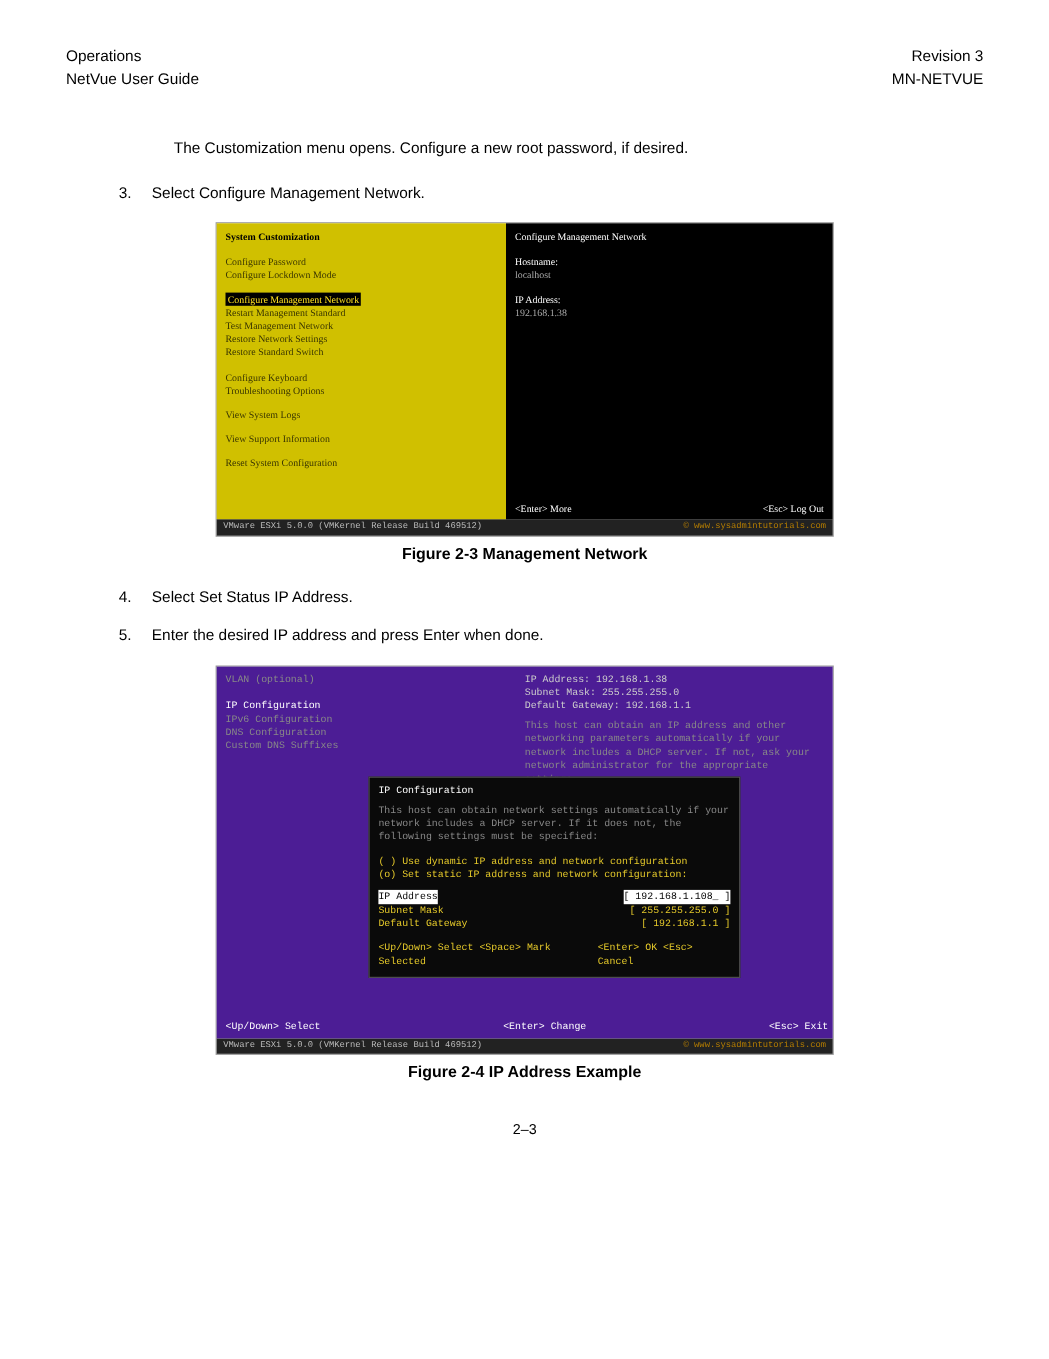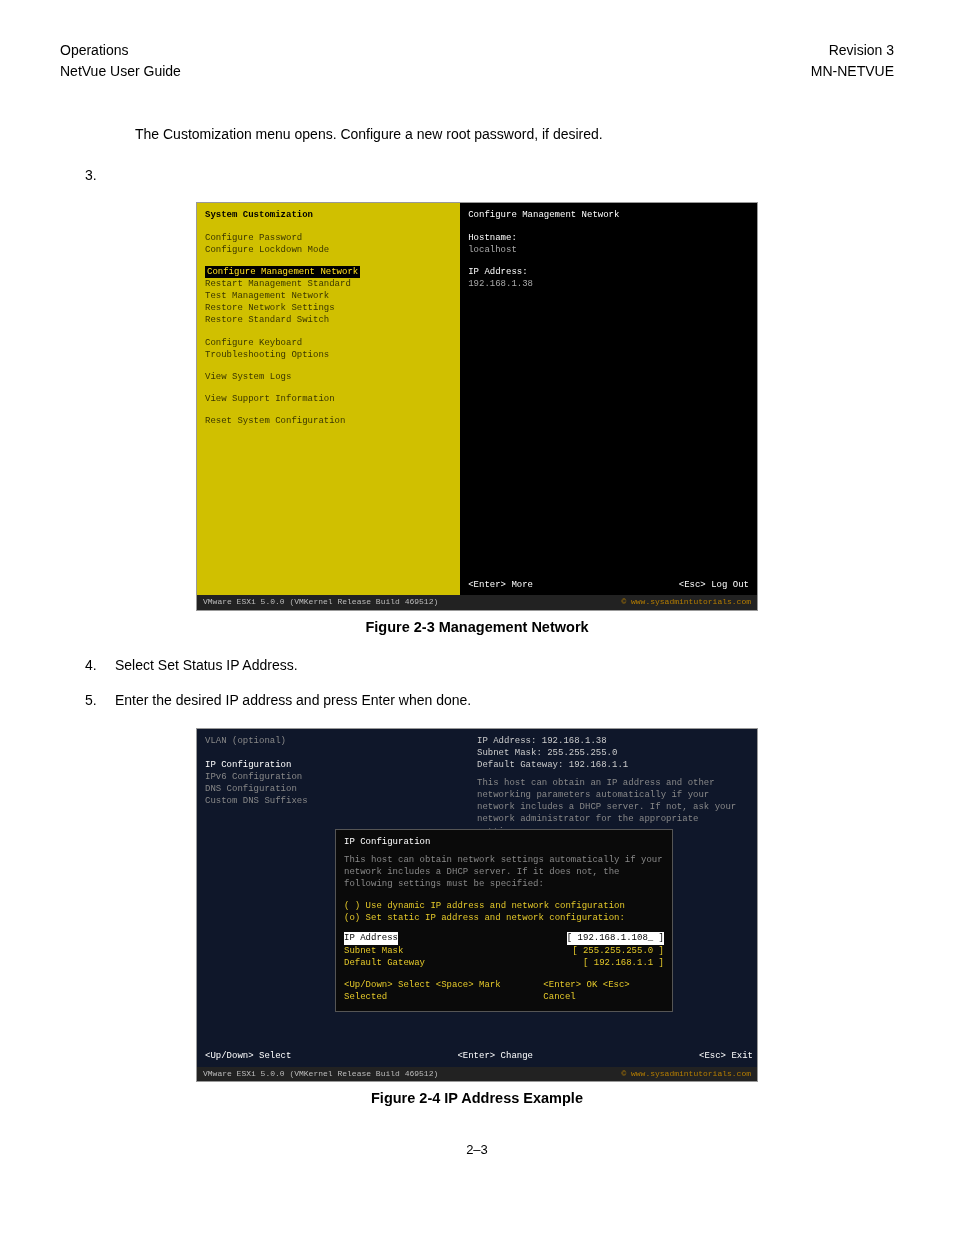--- a/index.html
+++ b/index.html
@@ -15,21 +15,21 @@
   .hdr {
     display: flex;
     justify-content: space-between;
     font-size: 14px;
     line-height: 1.5;
     margin-bottom: 40px;
   }
   .body-text {
     font-size: 14px;
     line-height: 1.8;
-    margin-left: 25px;
+    margin-left: 48px;
   }
   .indent {
     margin-left: 50px;
     margin-bottom: 16px;
   }
   .num-row {
     display: flex;
     margin-bottom: 10px;
   }
   .num-row .num { width: 30px; }
@@ -50,21 +50,22 @@
   
   .s1 {
     width: 560px;
     font-family: "Courier New", monospace;
     font-size: 9px;
     line-height: 1.35;
     border: 1px solid #999;
   }
   .s1-top {
     display: flex;
-    height: 392px;
+    height: 269px;
+    font-family: Liberation Serif, serif;
   }
   .s1-left {
     width: 47%;
     background: #d0c000;
     padding: 6px 8px;
     color: #3a3600;
     box-sizing: border-box;
   }
   .s1-left .title { color: #000; font-weight: 700; margin-bottom: 10px; }
   .menu-grp { margin-bottom: 10px; }
@@ -106,21 +107,21 @@
 
   
   .s2 {
     width: 560px;
     font-family: "Courier New", monospace;
     font-size: 9px;
     line-height: 1.35;
     border: 1px solid #999;
   }
   .s2-main {
-    background: #0f172a;
+    background: #4c1d95;
     color: #ccc;
     position: relative;
     height: 338px;
     box-sizing: border-box;
   }
   .s2-left {
     position: absolute;
     left: 8px; top: 6px;
     color: #888;
   }
@@ -183,20 +184,21 @@
       <div>Revision 3</div>
       <div>MN-NETVUE</div>
     </div>
   </div>
 
   <div class="body-text">
     <div class="indent">The Customization menu opens. Configure a new root password, if desired.</div>
 
     <div class="num-row">
       <div class="num">3.</div>
+      <div>Select Configure Management Network.</div>
     </div>
   </div>
 
   <div class="fig-wrap">
     <div class="shot s1">
       <div class="s1-top">
         <div class="s1-left">
           <div class="title">System Customization</div>
 
           <div class="menu-grp">

